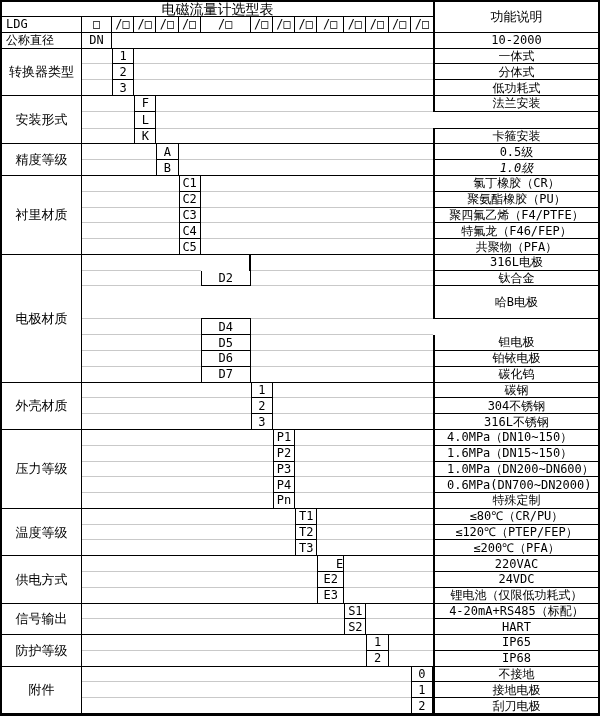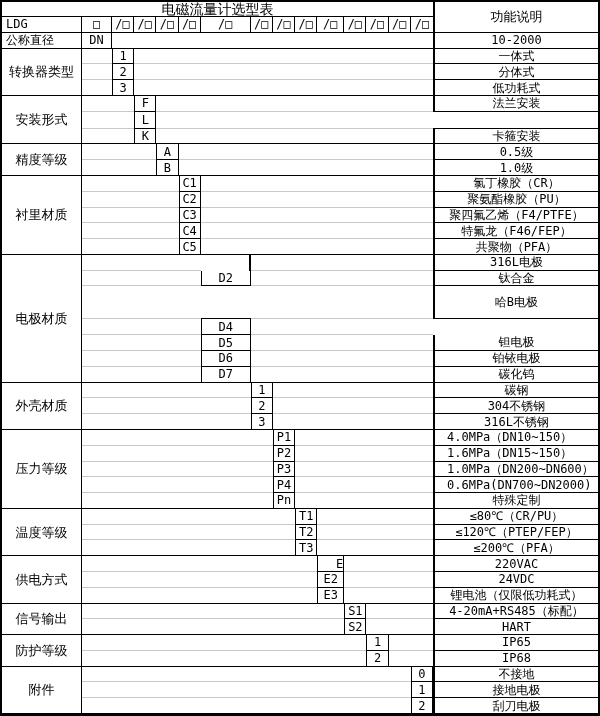--- a/index.html
+++ b/index.html
@@ -109,21 +109,21 @@
     <div class="filler sec-end" style="grid-area: 9 / 5 / span 1 / span 11;"></div>
     <div class="desc-cell" style="grid-area: 9 / 16 / span 1 / span 1;">卡箍安装</div>
     <div class="label-cell" style="grid-area: 10 / 1 / span 2 / span 1;">精度等级</div>
     <div class="filler" style="grid-area: 10 / 2 / span 1 / span 3;"></div>
     <div class="cell code-box" style="grid-area: 10 / 5 / span 1 / span 1;">A</div>
     <div class="filler" style="grid-area: 10 / 6 / span 1 / span 10;"></div>
     <div class="desc-cell" style="grid-area: 10 / 16 / span 1 / span 1;">0.5级</div>
     <div class="filler sec-end" style="grid-area: 11 / 2 / span 1 / span 3;"></div>
     <div class="cell code-box" style="grid-area: 11 / 5 / span 1 / span 1;">B</div>
     <div class="filler sec-end" style="grid-area: 11 / 6 / span 1 / span 10;"></div>
-    <div class="desc-cell" style="grid-area: 11 / 16 / span 1 / span 1;">1.0级</div>
+    <div class="desc-cell" style="grid-area: 11 / 16 / span 1 / span 1; font-style: italic;">1.0级</div>
     <div class="label-cell" style="grid-area: 12 / 1 / span 5 / span 1;">衬里材质</div>
     <div class="filler" style="grid-area: 12 / 2 / span 1 / span 4;"></div>
     <div class="cell code-box" style="grid-area: 12 / 6 / span 1 / span 1;">C1</div>
     <div class="filler" style="grid-area: 12 / 7 / span 1 / span 9;"></div>
     <div class="desc-cell" style="grid-area: 12 / 16 / span 1 / span 1;">氯丁橡胶（CR）</div>
     <div class="filler" style="grid-area: 13 / 2 / span 1 / span 4;"></div>
     <div class="cell code-box" style="grid-area: 13 / 6 / span 1 / span 1;">C2</div>
     <div class="filler" style="grid-area: 13 / 7 / span 1 / span 9;"></div>
     <div class="desc-cell" style="grid-area: 13 / 16 / span 1 / span 1;">聚氨酯橡胶（PU）</div>
     <div class="filler" style="grid-area: 14 / 2 / span 1 / span 4;"></div>

